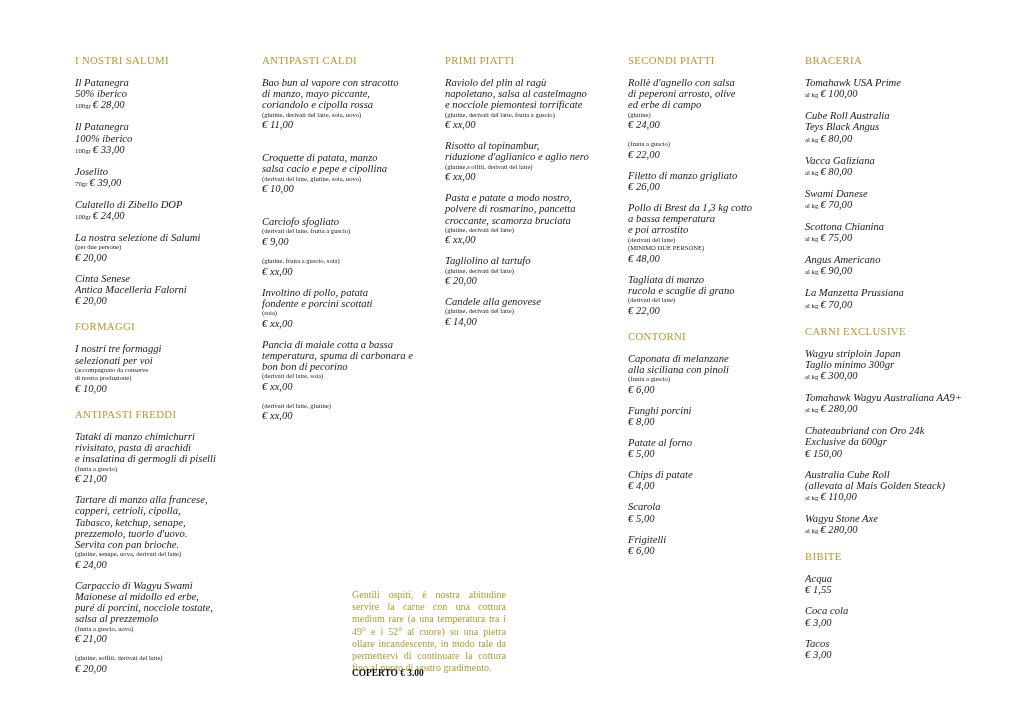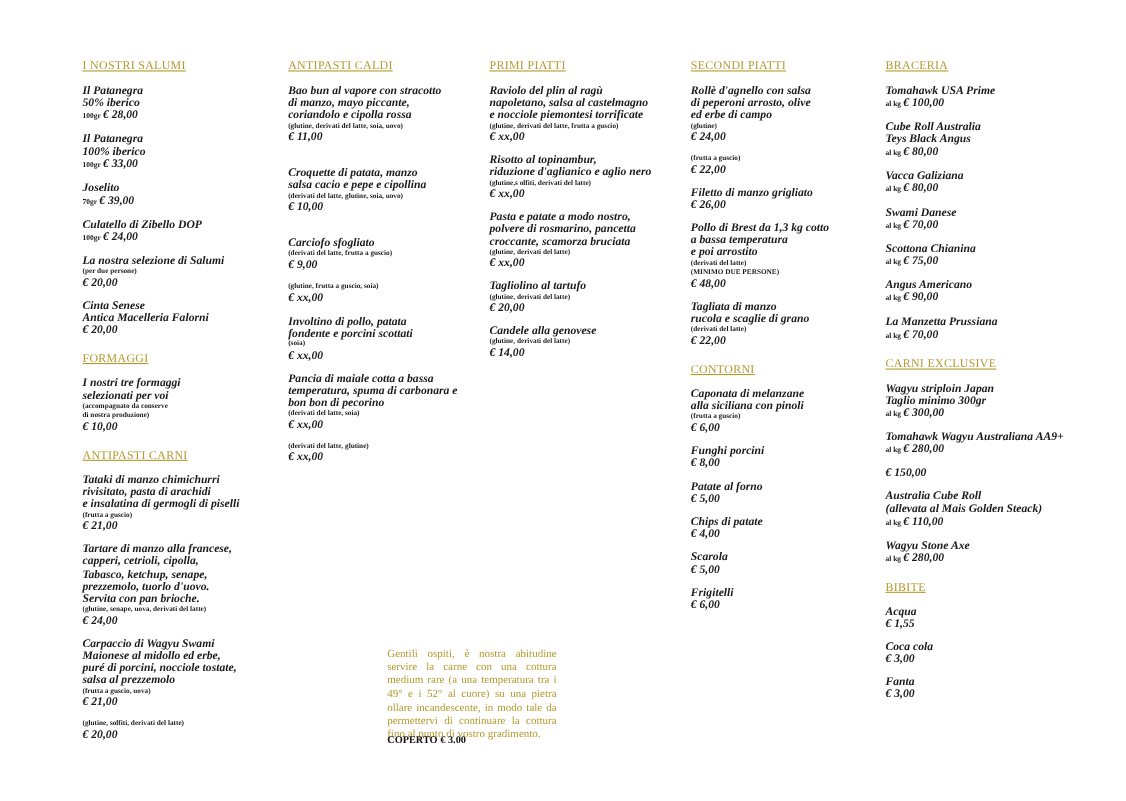--- a/index.html
+++ b/index.html
@@ -1,22 +1,22 @@
 <!DOCTYPE html>
 <html><head>
 <meta charset="utf-8">
 <style>
   html, body { margin: 0; padding: 0; background: #ffffff; }
   body { width: 1024px; height: 728px; position: relative; overflow: hidden;
          font-family: "DejaVu Serif", "Liberation Serif", serif; color: #1a1a1a; }
   .col { position: absolute; top: 54px; width: 178px; }
   .section { margin-bottom: 14px; }
   .sec-title { font-family: "Liberation Serif", "DejaVu Serif", serif; color: #b39a2e;
-               font-size: 10.8px; letter-spacing: 0.3px; margin: 0 0 10px 0; line-height: 13px; text-decoration: underline; }
-  .item { margin-bottom: 10px; font-weight: bold; }
+               font-size: 10.8px; letter-spacing: 0.3px; margin: 0 0 10px 0; line-height: 13px; }
+  .item { margin-bottom: 10px; }
   .item.spaced { margin-bottom: 22px; }
   .name { font-family: "Liberation Serif", "DejaVu Serif", serif; font-style: italic;
           font-size: 10.6px; line-height: 11.2px; white-space: pre-line; }
   .allergens { font-family: "Liberation Serif", serif; font-size: 6.6px; line-height: 8.6px; white-space: pre-line; }
   .price { font-family: "Liberation Serif", serif; font-style: italic; font-size: 10.6px; line-height: 11px; }
   .unit { font-style: normal; font-size: 6.8px; margin-right: 2px; }
   .note { position: absolute; left: 352px; top: 589px; width: 154px;
           font-family: "Liberation Serif", serif; color: #b39a2e; font-size: 10px; line-height: 12.2px;
           text-align: justify; }
   .coperto { position: absolute; left: 352px; top: 668px; font-family: "Liberation Serif", serif;
@@ -62,21 +62,21 @@
         <div class="sec-title">FORMAGGI</div>
         <div class="item">
           <div class="name">I nostri tre formaggi
 selezionati per voi</div>
           <div class="allergens">(accompagnato da conserve
 di nostra produzione)</div>
           <div class="price"><span>€ 10,00</span></div>
         </div>
       </div>
       <div class="section">
-        <div class="sec-title">ANTIPASTI CARNI</div>
+        <div class="sec-title">ANTIPASTI FREDDI</div>
         <div class="item">
           <div class="name">Tataki di manzo chimichurri
 rivisitato, pasta di arachidi
 e insalatina di germogli di piselli</div>
           <div class="allergens">(frutta a guscio)</div>
           <div class="price"><span>€ 21,00</span></div>
         </div>
         <div class="item">
           <div class="name">Tartare di manzo alla francese,
 capperi, cetrioli, cipolla,
@@ -280,20 +280,22 @@
         <div class="item">
           <div class="name">Wagyu striploin Japan
 Taglio minimo 300gr</div>
           <div class="price"><span class="unit">al kg</span><span>€ 300,00</span></div>
         </div>
         <div class="item">
           <div class="name">Tomahawk Wagyu Australiana AA9+</div>
           <div class="price"><span class="unit">al kg</span><span>€ 280,00</span></div>
         </div>
         <div class="item">
+          <div class="name">Chateaubriand con Oro 24k
+Exclusive da 600gr</div>
           <div class="price"><span>€ 150,00</span></div>
         </div>
         <div class="item">
           <div class="name">Australia Cube Roll
 (allevata al Mais Golden Steack)</div>
           <div class="price"><span class="unit">al kg</span><span>€ 110,00</span></div>
         </div>
         <div class="item">
           <div class="name">Wagyu Stone Axe</div>
           <div class="price"><span class="unit">al kg</span><span>€ 280,00</span></div>
@@ -303,20 +305,20 @@
         <div class="sec-title">BIBITE</div>
         <div class="item">
           <div class="name">Acqua</div>
           <div class="price"><span>€ 1,55</span></div>
         </div>
         <div class="item">
           <div class="name">Coca cola</div>
           <div class="price"><span>€ 3,00</span></div>
         </div>
         <div class="item">
-          <div class="name">Fanta</div>
+          <div class="name">Tacos</div>
           <div class="price"><span>€ 3,00</span></div>
         </div>
       </div>
     </div>
   </div>
 <div class="note">Gentili ospiti, è nostra abitudine servire la carne con una cottura medium rare (a una temperatura tra i 49° e i 52° al cuore) su una pietra ollare incandescente, in modo tale da permettervi di continuare la cottura fino al punto di vostro gradimento.</div>
 <div class="coperto">COPERTO € 3.00</div>
 
 </body></html>

